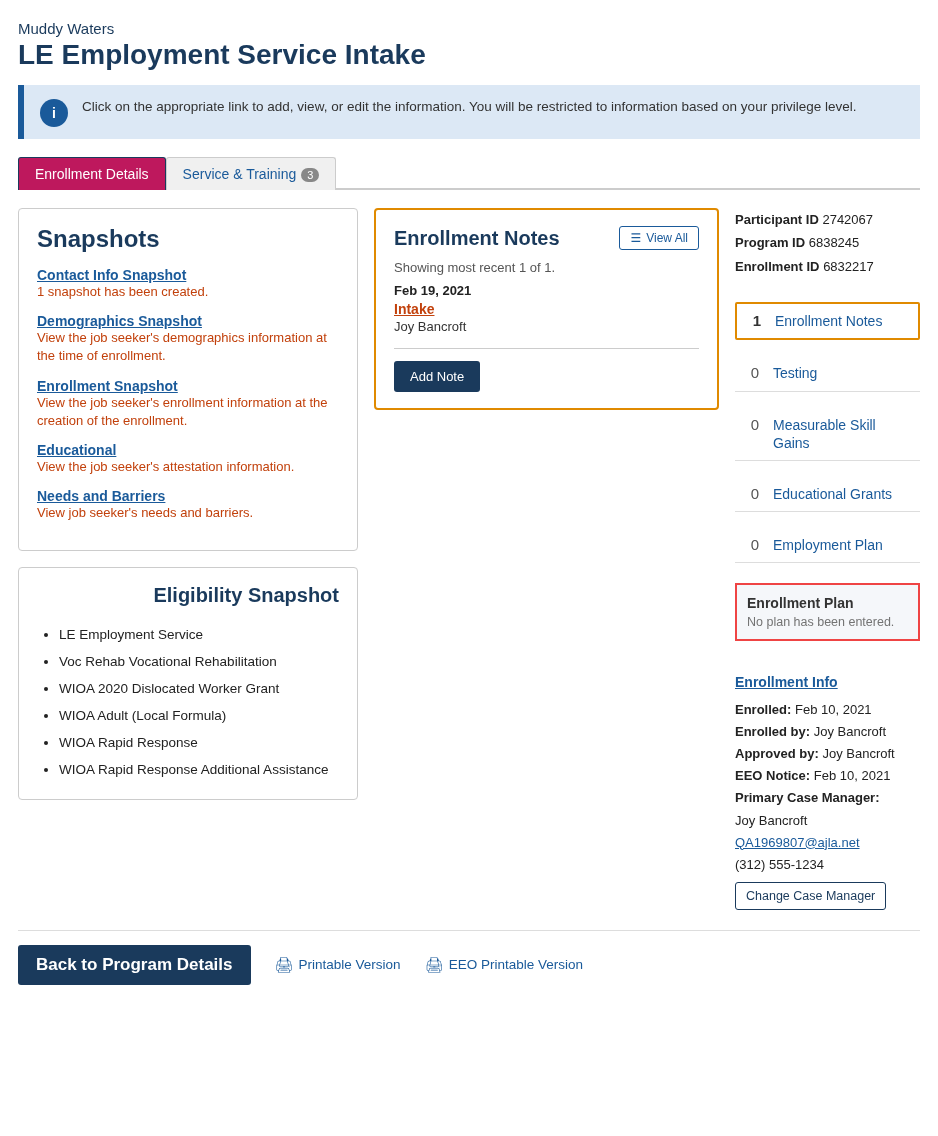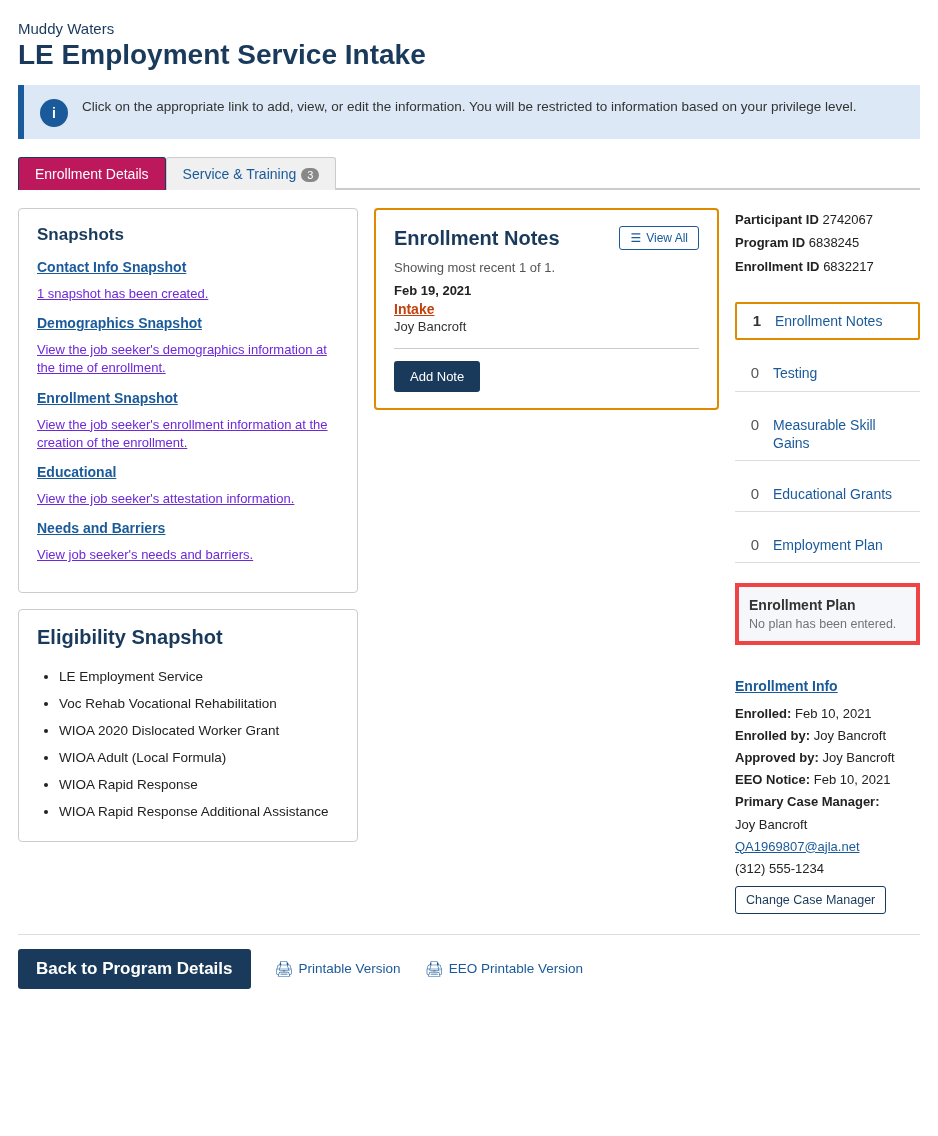--- a/index.html
+++ b/index.html
@@ -119,44 +119,43 @@
 
     
     .card {
       border: 1px solid #ccc;
       border-radius: 4px;
       padding: 16px 18px;
       background: #fff;
     }
 
     .card-title {
-      font-size: 17px;
+      font-size: 24px;
       color: #1a3a5c;
       font-weight: bold;
       margin-bottom: 14px;
     }
 
     .snapshot-item {
       margin-bottom: 12px;
     }
 
     .snapshot-link {
       color: #1a5a9a;
       text-decoration: underline;
       font-weight: bold;
       font-size: 14px;
       cursor: pointer;
     }
 
     .snapshot-desc {
       font-size: 13px;
-      color: #6d28d9;
-      margin-top: 10px;
+      color: #c2410c;
+      margin-top: 0;
       line-height: 1.4;
-      text-decoration: underline;
     }
 
     
     .notes-card {
       border: 2px solid #e08a00;
       border-radius: 4px;
       padding: 16px 18px;
       background: #fff;
     }
 
@@ -236,20 +235,21 @@
       border-radius: 4px;
       padding: 16px 18px;
       background: #fff;
     }
 
     .eligibility-title {
       font-size: 20px;
       color: #1a3a5c;
       font-weight: bold;
       margin-bottom: 14px;
+      text-align: right;
     }
 
     .eligibility-list {
       list-style: disc;
       padding-left: 22px;
       font-size: 13.5px;
       line-height: 2;
       color: #222;
     }
 
@@ -309,21 +309,21 @@
       font-weight: bold;
     }
 
     .right-nav-item.active-item .right-nav-label {
       color: #1a5a9a;
       font-weight: normal;
     }
 
     .enrollment-plan-section {
       background: #f5f7fa;
-      border: 4px solid #ef4444;
+      border: 2px solid #ef4444;
       padding: 10px 10px;
       margin-top: 4px;
       margin-bottom: 8px;
     }
 
     .enrollment-plan-title {
       font-size: 14px;
       color: #333;
       font-weight: bold;
       margin-bottom: 4px;

